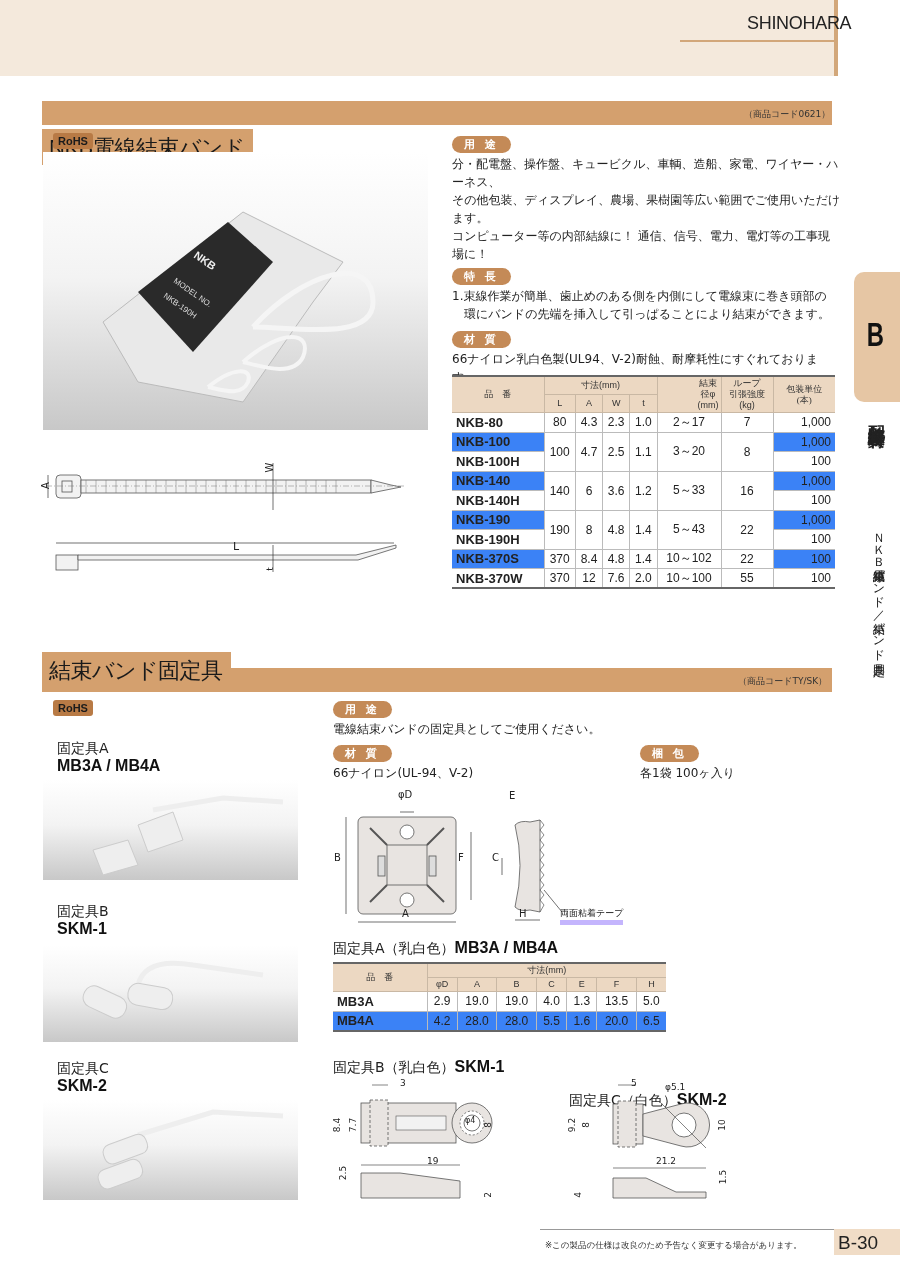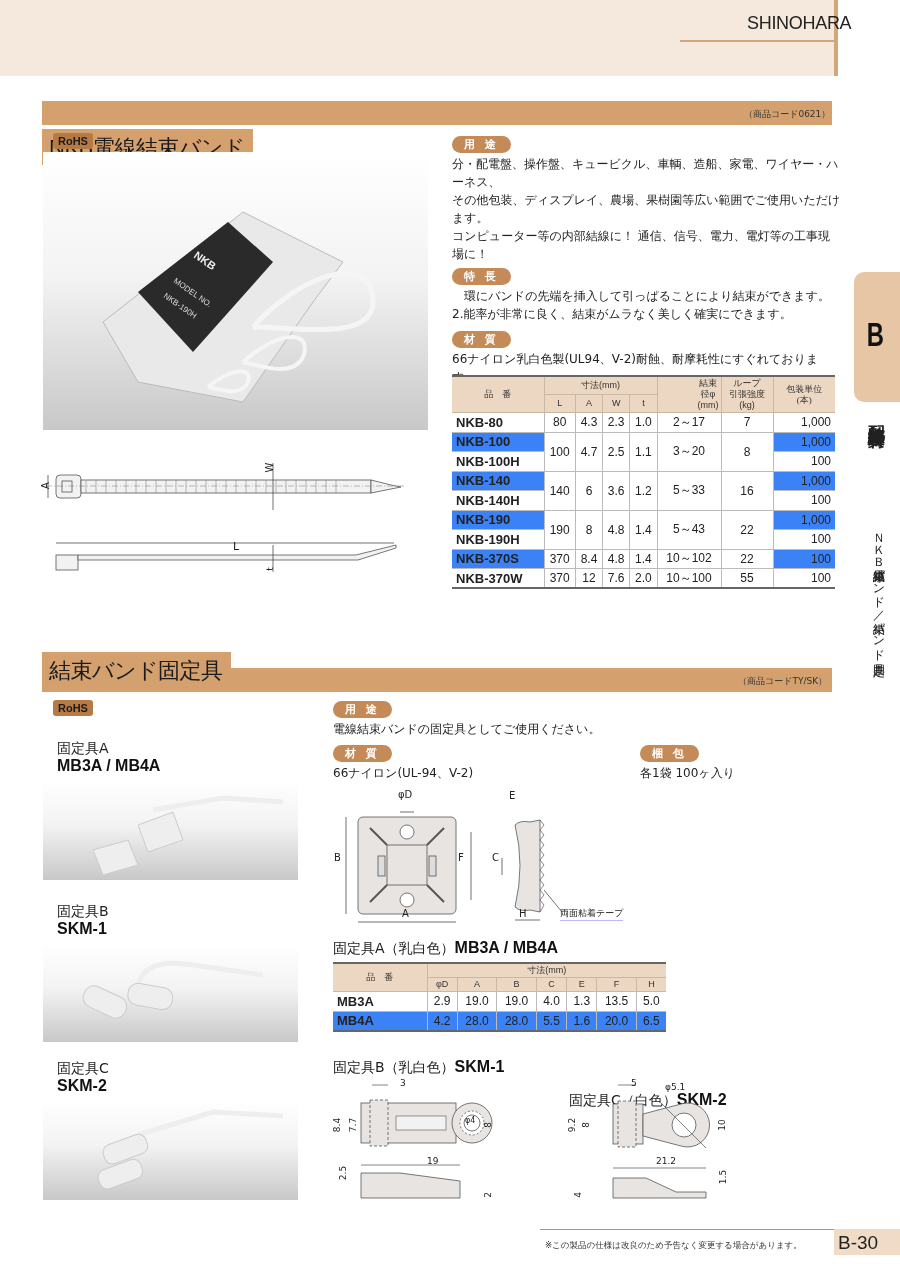--- a/index.html
+++ b/index.html
@@ -119,22 +119,22 @@
 
 <div class="abs" style="left:452px; top:133px; width:390px;">
   <span class="pill">用 途</span>
   <div class="body-text" style="margin-top:2px;">
     <div>分・配電盤、操作盤、キュービクル、車輌、造船、家電、ワイヤー・ハーネス、</div>
     <div>その他包装、ディスプレイ、農場、果樹園等広い範囲でご使用いただけます。</div>
     <div>コンピューター等の内部結線に！ 通信、信号、電力、電灯等の工事現場に！</div>
   </div>
   <span class="pill" style="margin-top:5px;">特 長</span>
   <div class="body-text" style="margin-top:2px;">
+    <div>1.束線作業が簡単、歯止めのある側を内側にして電線束に巻き頭部の</div>
     <div>　環にバンドの先端を挿入して引っぱることにより結束ができます。</div>
-    <div>2.能率が非常に良く、結束がムラなく美しく確実にできます。</div>
   </div>
   <span class="pill" style="margin-top:8px;">材 質</span>
   <div class="body-text" style="margin-top:2px;">
     <div>66ナイロン乳白色製(UL94、V-2)耐蝕、耐摩耗性にすぐれております。</div>
     <div>使用温度範囲　－40℃～85℃</div>
   </div>
 </div>
 
 <table class="abs spec" style="left:452px; top:375px; width:383px;">
   <tbody>
@@ -298,21 +298,21 @@
     <line x1="214" y1="100" x2="232" y2="122" stroke="#333" stroke-width="0.7"></line>
   </svg>
 </div>
 <div class="abs" style="left:398px; top:789px; font-size:10px;">φD</div>
 <div class="abs" style="left:334px; top:852px; font-size:10px;">B</div>
 <div class="abs" style="left:402px; top:908px; font-size:10px;">A</div>
 <div class="abs" style="left:458px; top:852px; font-size:10px;">F</div>
 <div class="abs" style="left:492px; top:852px; font-size:10px;">C</div>
 <div class="abs" style="left:509px; top:790px; font-size:10px;">E</div>
 <div class="abs" style="left:519px; top:908px; font-size:10px;">H</div>
-<div class="abs" style="left:560px; top:907px; font-size:9px; border-bottom:1px solid #c4b5fd;">両面粘着テープ</div>
+<div class="abs" style="left:560px; top:907px; font-size:9px; border-bottom:5px solid #c4b5fd;">両面粘着テープ</div>
 
 <div class="abs" style="left:333px; top:939px; font-size:14px;">
   <span>固定具A（乳白色）</span><span class="bold-name">MB3A / MB4A</span>
 </div>
 <table class="abs spec" style="left:333px; top:962px; width:333px;">
   <tbody>
       <tr>
     <th rowspan="2" style="width:94px; border-left:none;">品　番</th>
     <th colspan="7" style="border-right:none;">寸法(mm)</th>
   </tr>

